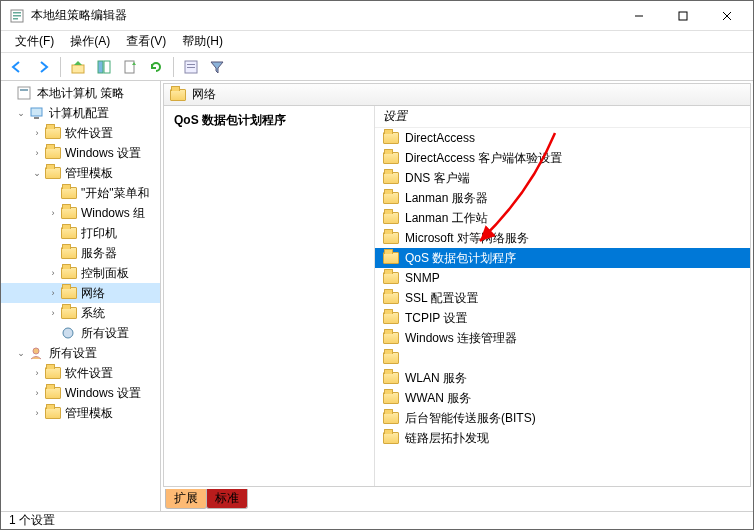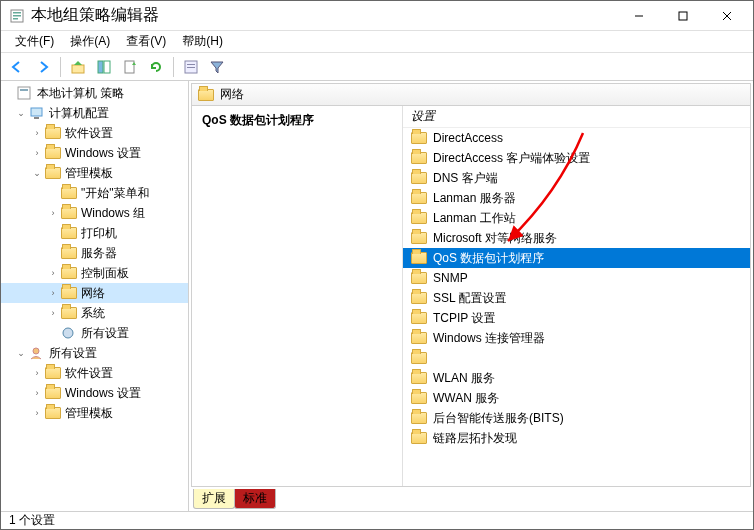--- a/index.html
+++ b/index.html
@@ -1,29 +1,29 @@
 <!DOCTYPE html>
 <html><head>
 <meta charset="utf-8">
 <style>
 * { box-sizing: border-box; margin: 0; padding: 0; }
 body { font-family: "Microsoft YaHei", "Segoe UI", Tahoma, sans-serif; font-size: 12px; background: #fff; color: #000; overflow: hidden; }
 .window { width: 754px; height: 530px; border: 1px solid #666; display: flex; flex-direction: column; }
 .titlebar { height: 30px; display: flex; align-items: center; padding: 0 4px; border-bottom: 1px solid #e0e0e0; }
 .title-icon { width: 16px; height: 16px; margin: 0 6px 0 4px; display: flex; align-items: center; justify-content: center; }
-.title-text { flex: 1; font-size: 16px; }
+.title-text { flex: 1; font-size: 12px; }
 .win-controls { display: flex; }
 .win-btn { width: 44px; height: 28px; display: flex; align-items: center; justify-content: center; font-size: 10px; cursor: pointer; }
 .menubar { height: 22px; display: flex; align-items: center; padding: 0 6px; border-bottom: 1px solid #e0e0e0; }
 .menu-item { padding: 2px 8px; cursor: pointer; text-align: center; }
 .toolbar { height: 28px; display: flex; align-items: center; padding: 0 4px; border-bottom: 1px solid #d0d0d0; gap: 2px; }
 .tool-btn { width: 24px; height: 24px; display: flex; align-items: center; justify-content: center; cursor: pointer; border: 1px solid transparent; }
 .tool-sep { width: 1px; height: 20px; background: #ccc; margin: 0 3px; }
 .main { flex: 1; display: flex; overflow: hidden; }
-.tree-panel { width: 188px; border-right: 1px solid #d0d0d0; overflow: auto; background: #fff; padding: 2px 0; }
+.tree-panel { width: 160px; border-right: 1px solid #d0d0d0; overflow: auto; background: #fff; padding: 2px 0; }
 .tree-node { display: flex; align-items: center; height: 20px; cursor: pointer; white-space: nowrap; }
 .tree-node.selected { background: #cce8ff; }
 .tree-expander { width: 12px; height: 12px; display: inline-flex; align-items: center; justify-content: center; font-size: 9px; color: #666; margin-right: 2px; cursor: pointer; }
 .tree-icon { width: 16px; height: 14px; margin-right: 4px; flex-shrink: 0; }
 .tree-label { font-size: 12px; }
 .content-panel { flex: 1; display: flex; flex-direction: column; border: 1px solid #d0d0d0; margin: 2px; overflow: hidden; }
 .header-row { height: 22px; background: linear-gradient(#fdfdfd,#f0f0f0); border-bottom: 1px solid #d0d0d0; display: flex; align-items: center; padding: 0 6px; }
 .header-icon { width: 16px; height: 14px; margin-right: 6px; }
 .header-title { font-size: 12px; }
 .split-row { flex: 1; display: flex; overflow: hidden; }
@@ -32,21 +32,21 @@
 .right-col { flex: 1; display: flex; flex-direction: column; border-left: 1px solid #e0e0e0; overflow: hidden; }
 .settings-header { height: 22px; display: flex; align-items: center; padding: 0 8px; border-bottom: 1px solid #eee; font-style: italic; }
 .settings-header span { font-size: 12px; }
 .settings-list { flex: 1; overflow: auto; position: relative; }
 .list-item { height: 20px; display: flex; align-items: center; padding: 0 8px; cursor: pointer; }
 .list-item.selected { background: #0078d7; color: #fff; }
 .list-icon { width: 16px; height: 14px; margin-right: 6px; flex-shrink: 0; }
 .arrow-overlay { position: absolute; pointer-events: none; }
 .tabs { height: 22px; display: flex; align-items: flex-start; padding: 0 4px; }
 .tab { border: 1px solid #bbb; border-top: none; padding: 1px 8px; font-size: 12px; margin-right: -1px; background: #b91c1c; cursor: pointer; border-bottom-left-radius: 3px; border-bottom-right-radius: 3px;}
-.tab.active { background: #fef9c3; }
+.tab.active { background: #fdba74; }
 .statusbar { height: 18px; border-top: 1px solid #d0d0d0; display: flex; align-items: center; padding: 0 8px; font-size: 12px; }
 
 .folder-icon { display: inline-block; width: 16px; height: 12px; background: linear-gradient(#ffe9a2,#f9d36b); border: 1px solid #d4a93e; border-radius: 1px; position: relative; }
 .folder-icon::before { content:""; position:absolute; top:-4px; left:0; width:7px; height:4px; background:#f9d36b; border:1px solid #d4a93e; border-bottom:none; border-radius:1px 1px 0 0;}
 </style>
 </head>
 <body>
 
 <div class="window">
 

